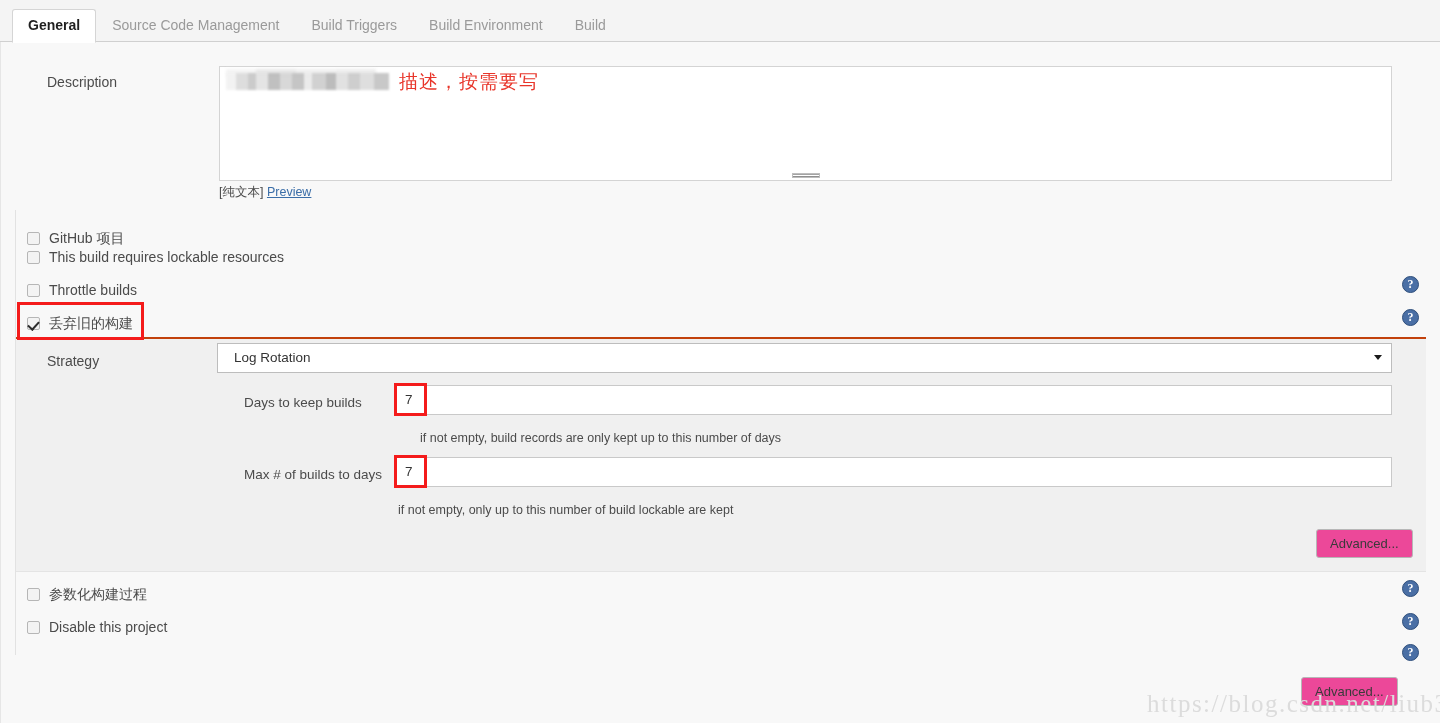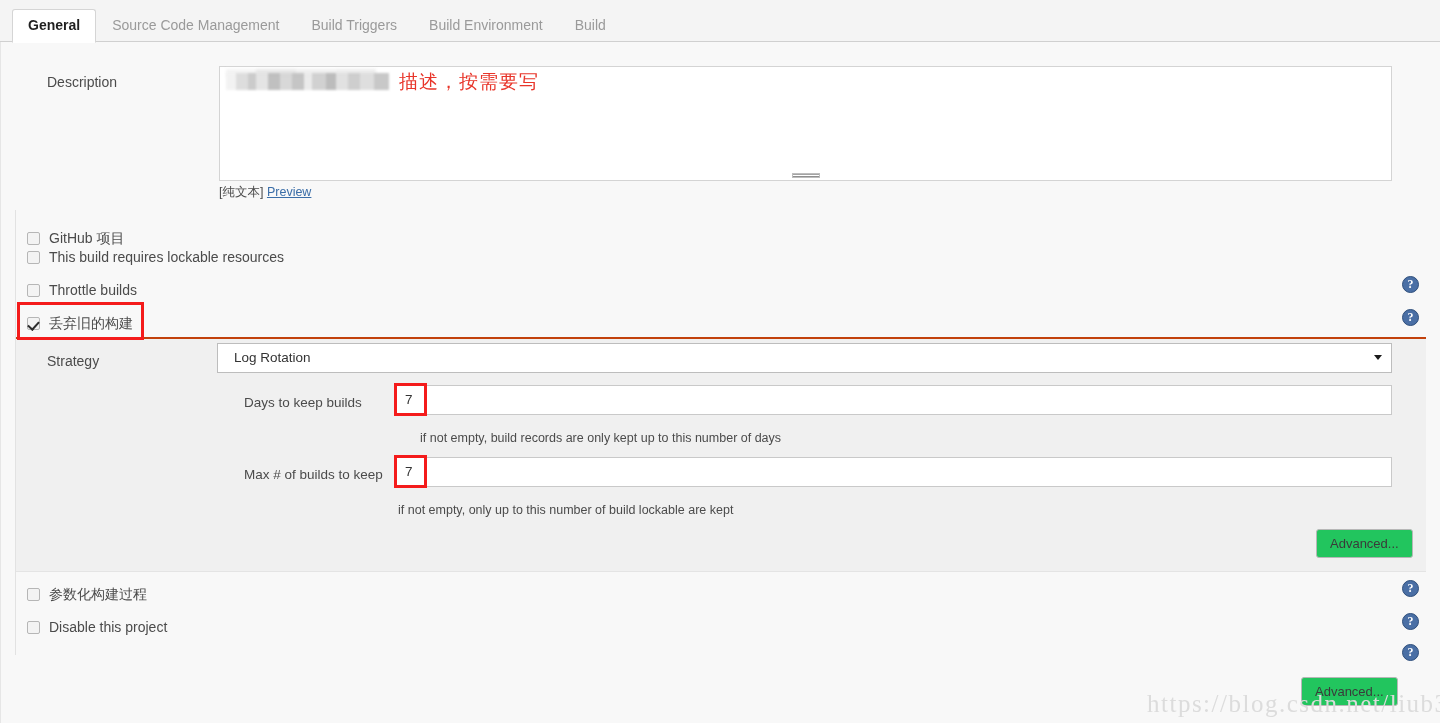--- a/index.html
+++ b/index.html
@@ -235,21 +235,21 @@
   }
   .hint {
     position: absolute;
     font-size: 12.5px; color: #4b4b4b;
     white-space: nowrap;
   }
 
   
   .btn {
     position: absolute;
-    background: #22c55e;
+    background: #ec4899;
     border: 1px solid #b7b7b7;
     border-radius: 3px;
     font-size: 13px;
     color: #3a3a3a;
     padding: 6px 13px;
     cursor: pointer;
     white-space: nowrap;
   }
 
   
@@ -330,21 +330,21 @@
       <div class="strategy-label">Strategy</div>
       <div class="select">
         <span>Log Rotation</span>
         <span class="caret"></span>
       </div>
 
       <div class="subrow-label" style="left:228px; top:56px;">Days to keep builds</div>
       <div class="textinput" style="left:378px; top:46px; width:998px;">7</div>
       <div class="hint" style="left:382px; top:92px;margin-left:22px;">if not empty, build records are only kept up to this number of days</div>
 
-      <div class="subrow-label" style="left:228px; top:128px;">Max # of builds to keep</div>
+      <div class="subrow-label" style="left:228px; top:128px;">Max # of builds to days</div>
       <div class="textinput" style="left:378px; top:118px; width:998px;">7</div>
       <div class="hint" style="left:382px; top:164px;">if not empty, only up to this number of build lockable are kept</div>
 
       <div class="btn" style="left:1300px; top:190px;">Advanced...</div>
     </div>
 
     <div class="redbox" style="left:393px; top:341px; width:33px; height:33px;"></div>
     <div class="redbox" style="left:393px; top:413px; width:33px; height:33px;"></div>
 
     <div class="cbrow" style="top:542px;">

